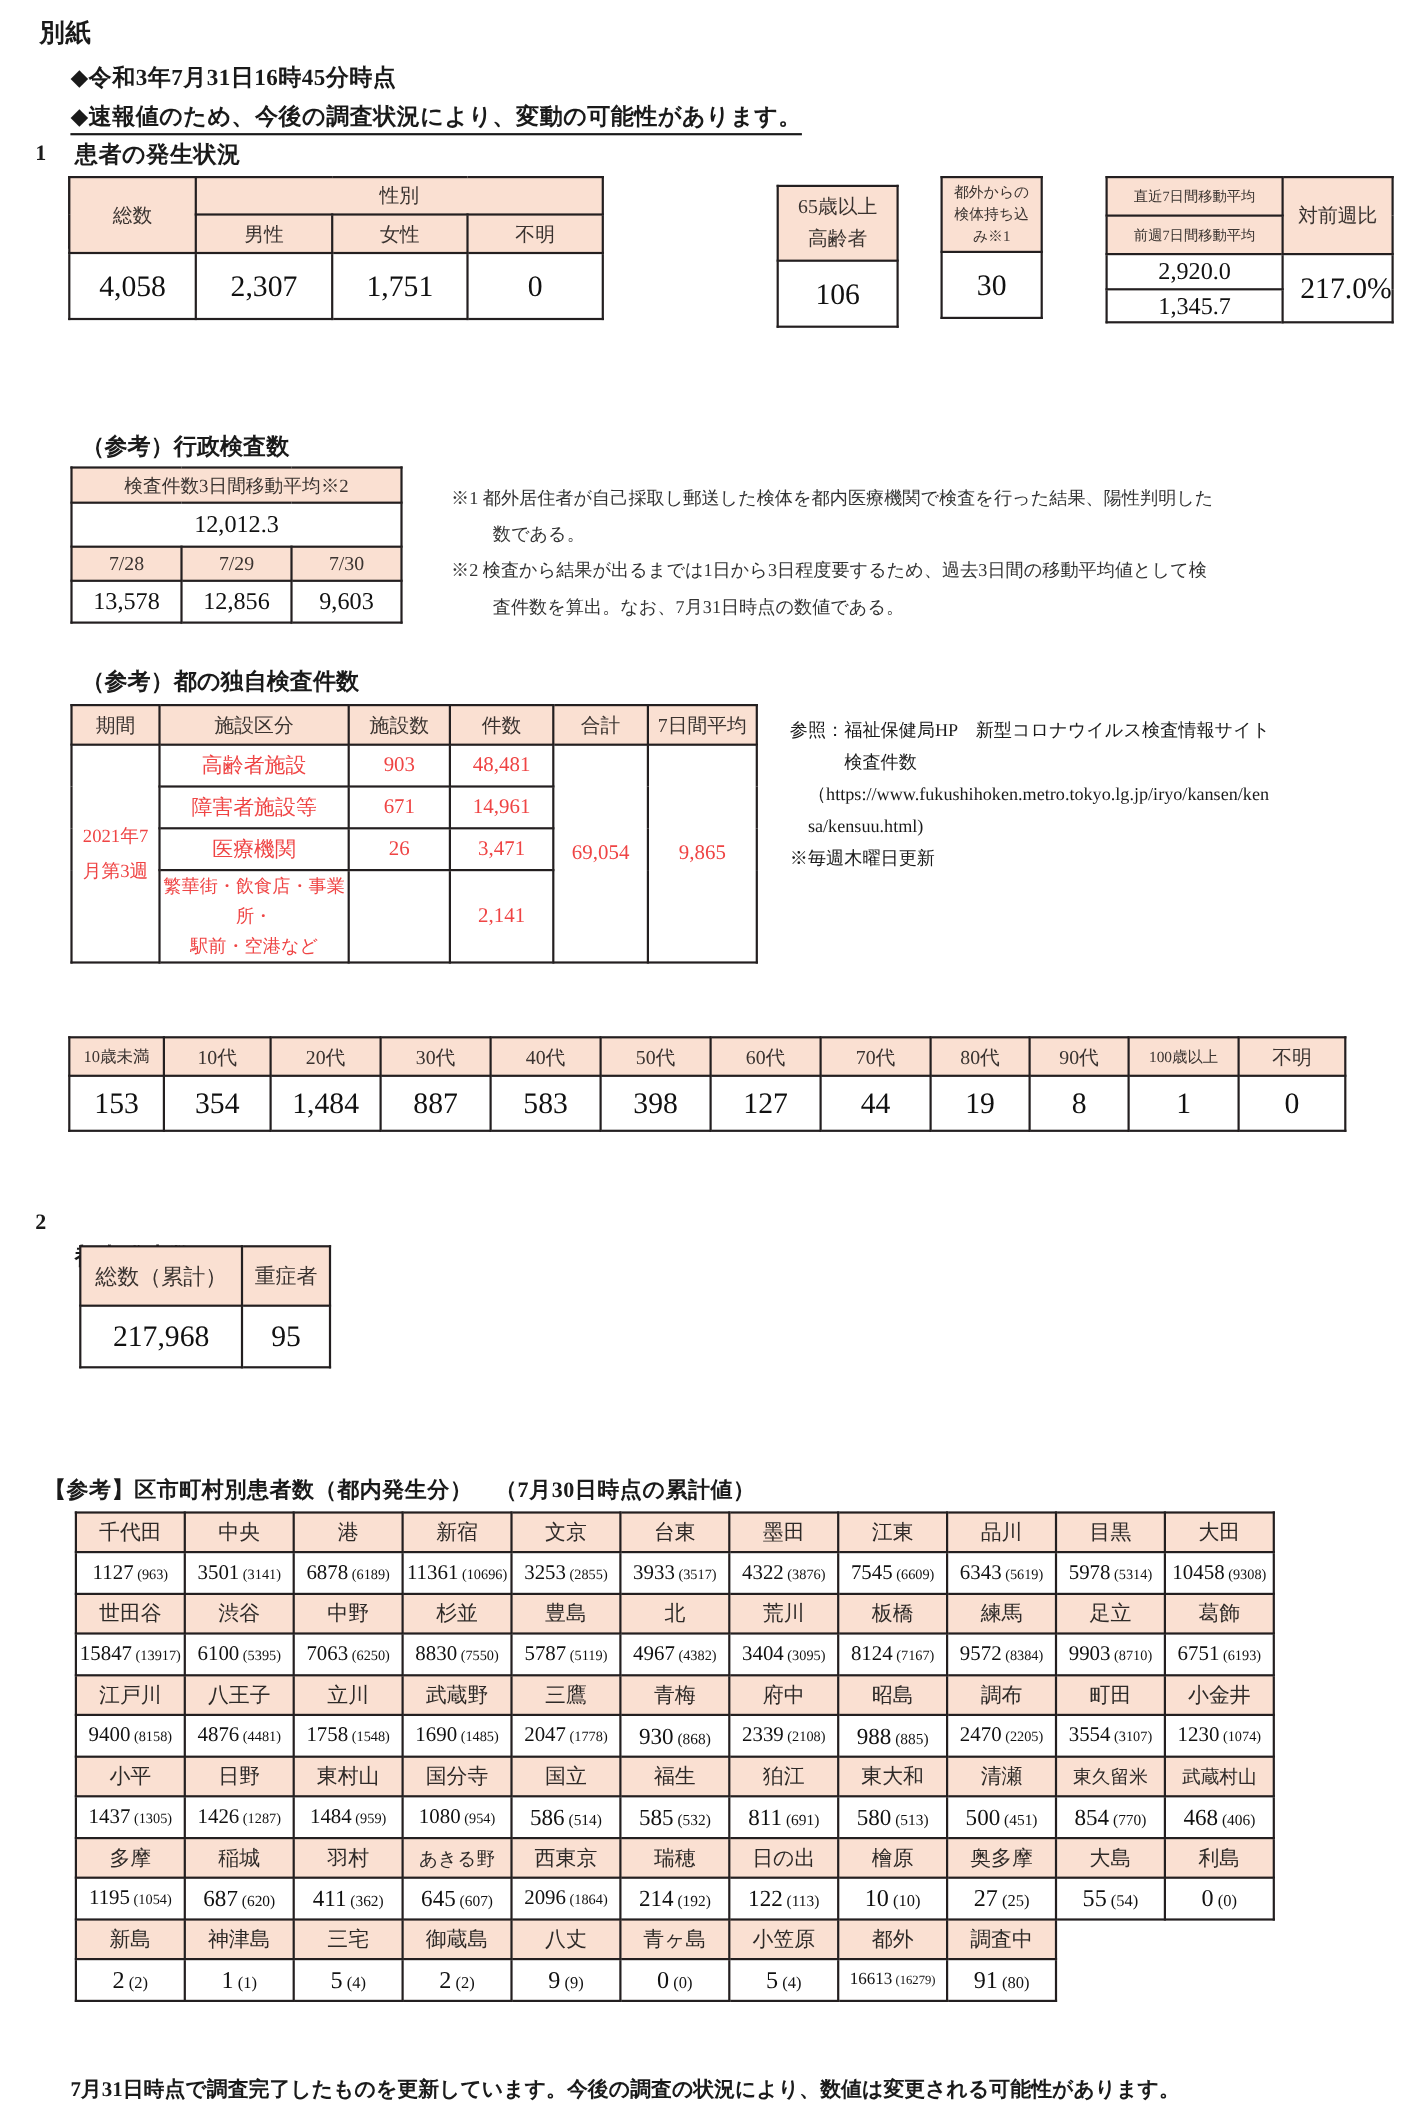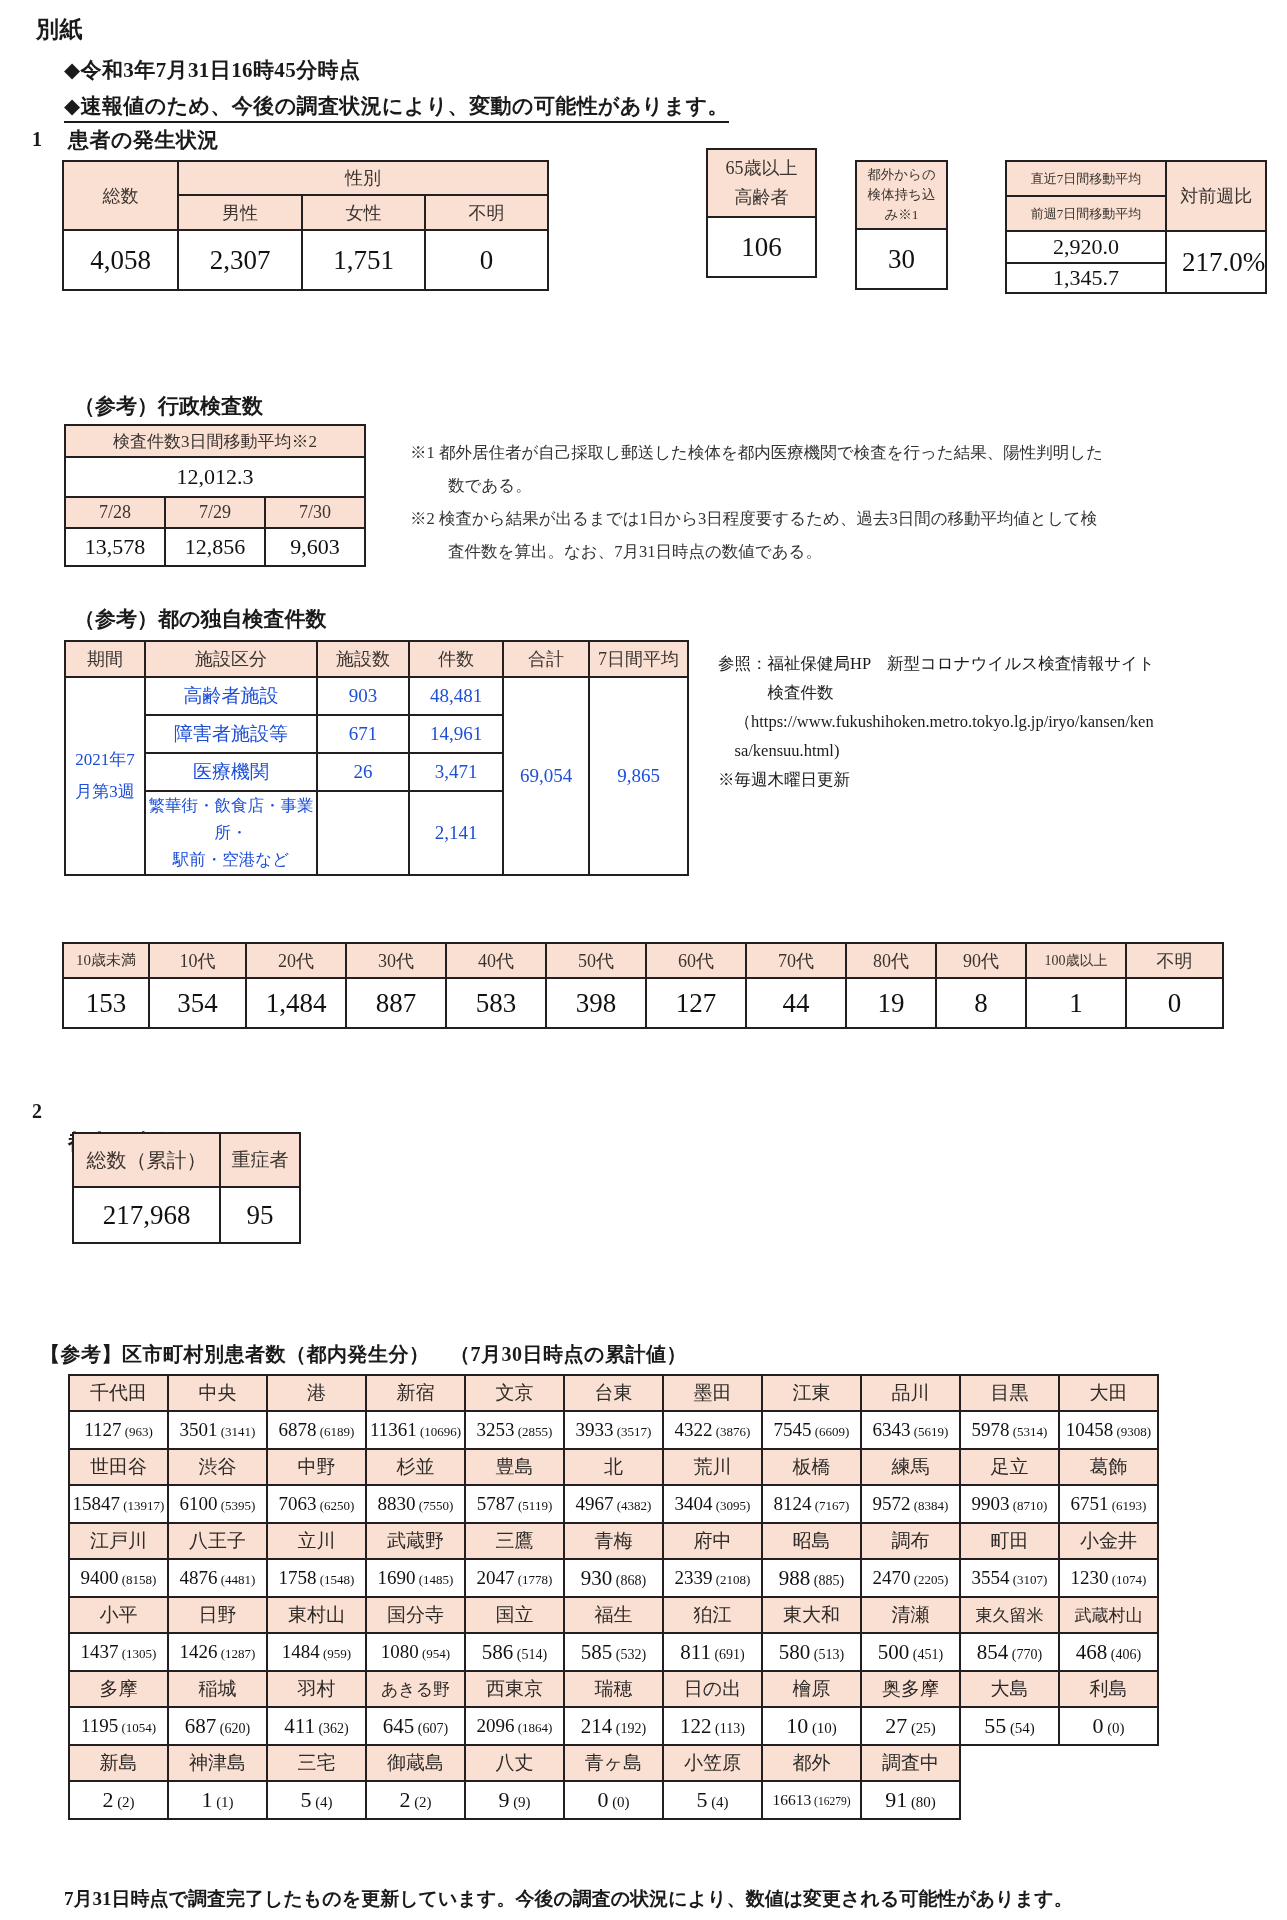--- a/index.html
+++ b/index.html
@@ -115,21 +115,21 @@
     line-height: 1.5;
   }
   .val {
     background: #ffffff;
     font-size: 27px;
     color: #111;
   }
   .val-sm {
     background: #ffffff;
     font-size: 19px;
-    color: #1d4ed8;
+    color: #ef4444;
   }
   .val-md {
     background: #ffffff;
     font-size: 22px;
     color: #111;
   }
 
   
   table.muni {
     position: absolute;
@@ -199,21 +199,21 @@
     </tr>
     <tr>
       <td class="val" style="height:58px;">4,058</td>
       <td class="val" style="height:58px;">2,307</td>
       <td class="val" style="height:58px;">1,751</td>
       <td class="val" style="height:58px;">0</td>
     </tr>
   </tbody>
     </table>
 
-  <table class="t" style="left:706px; top:148px;">
+  <table class="t" style="left:706px; top:168px;">
     <tbody>
         <tr>
       <td class="hd" style="width:107px; height:66px; line-height:1.6;">
         <div>65歳以上</div>
         <div>高齢者</div>
       </td>
     </tr>
     <tr>
       <td class="val" style="height:58px;">106</td>
     </tr>

